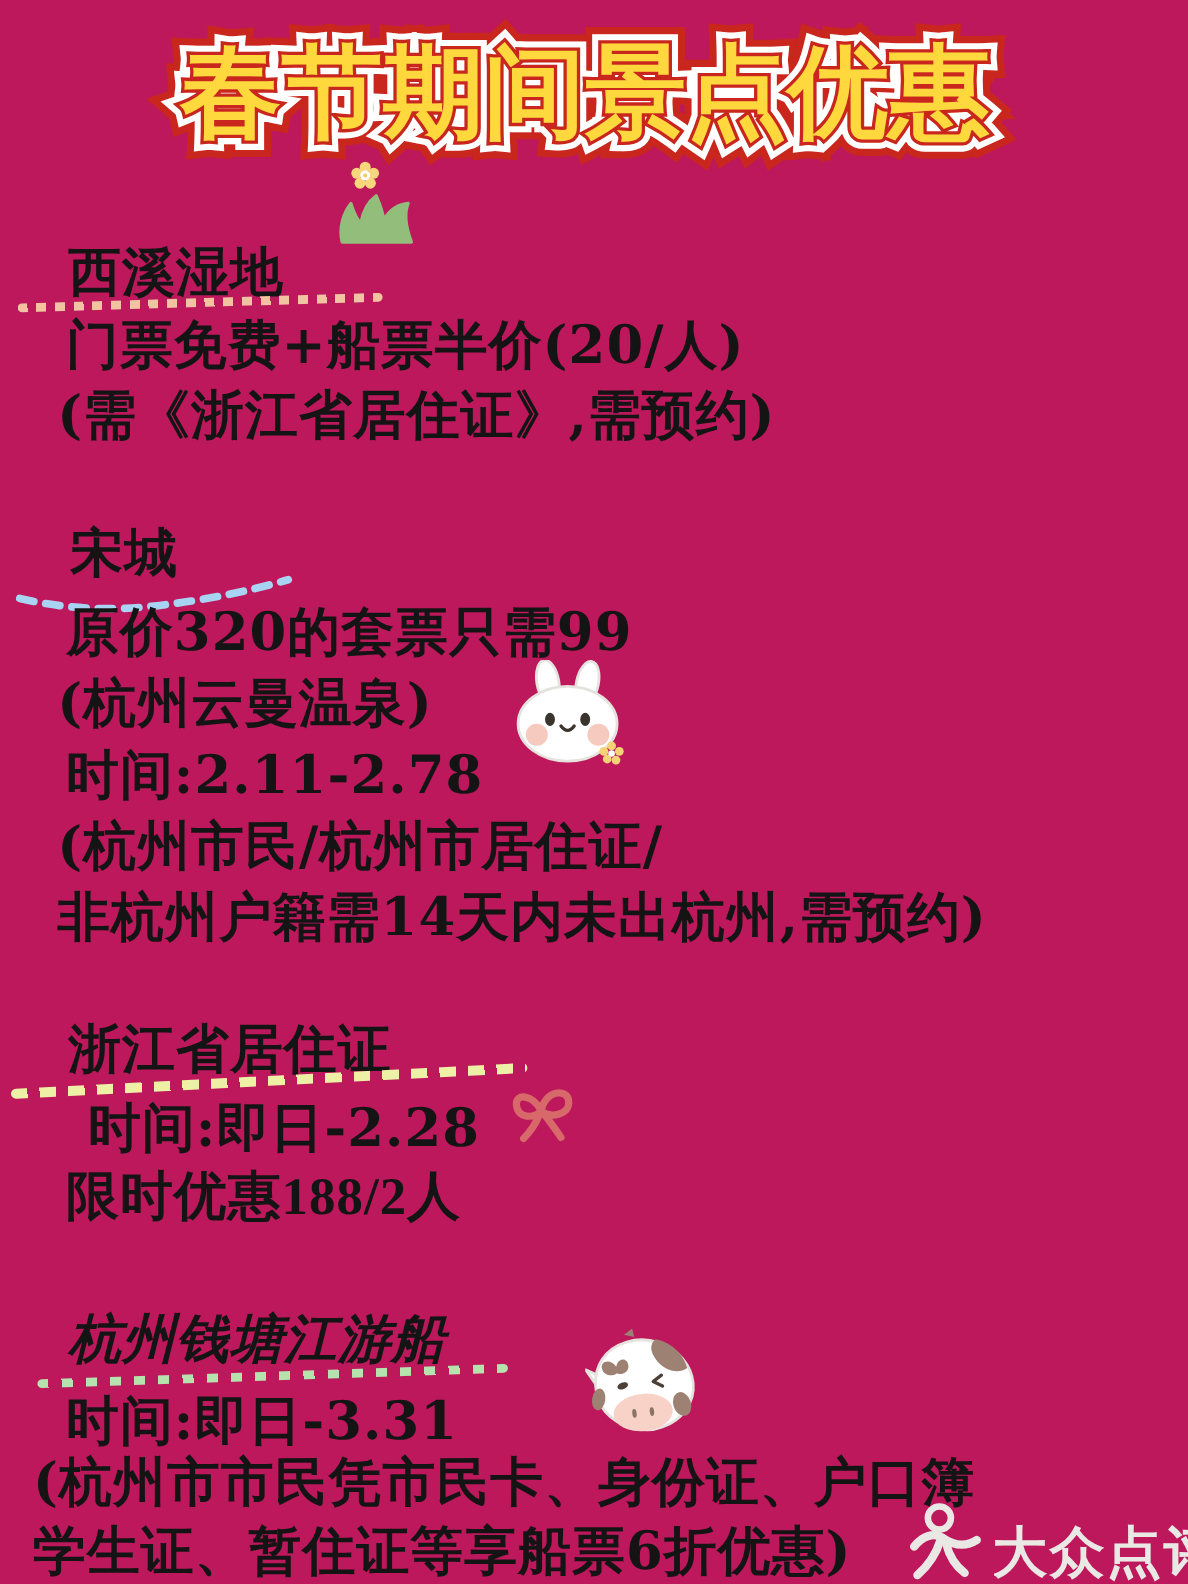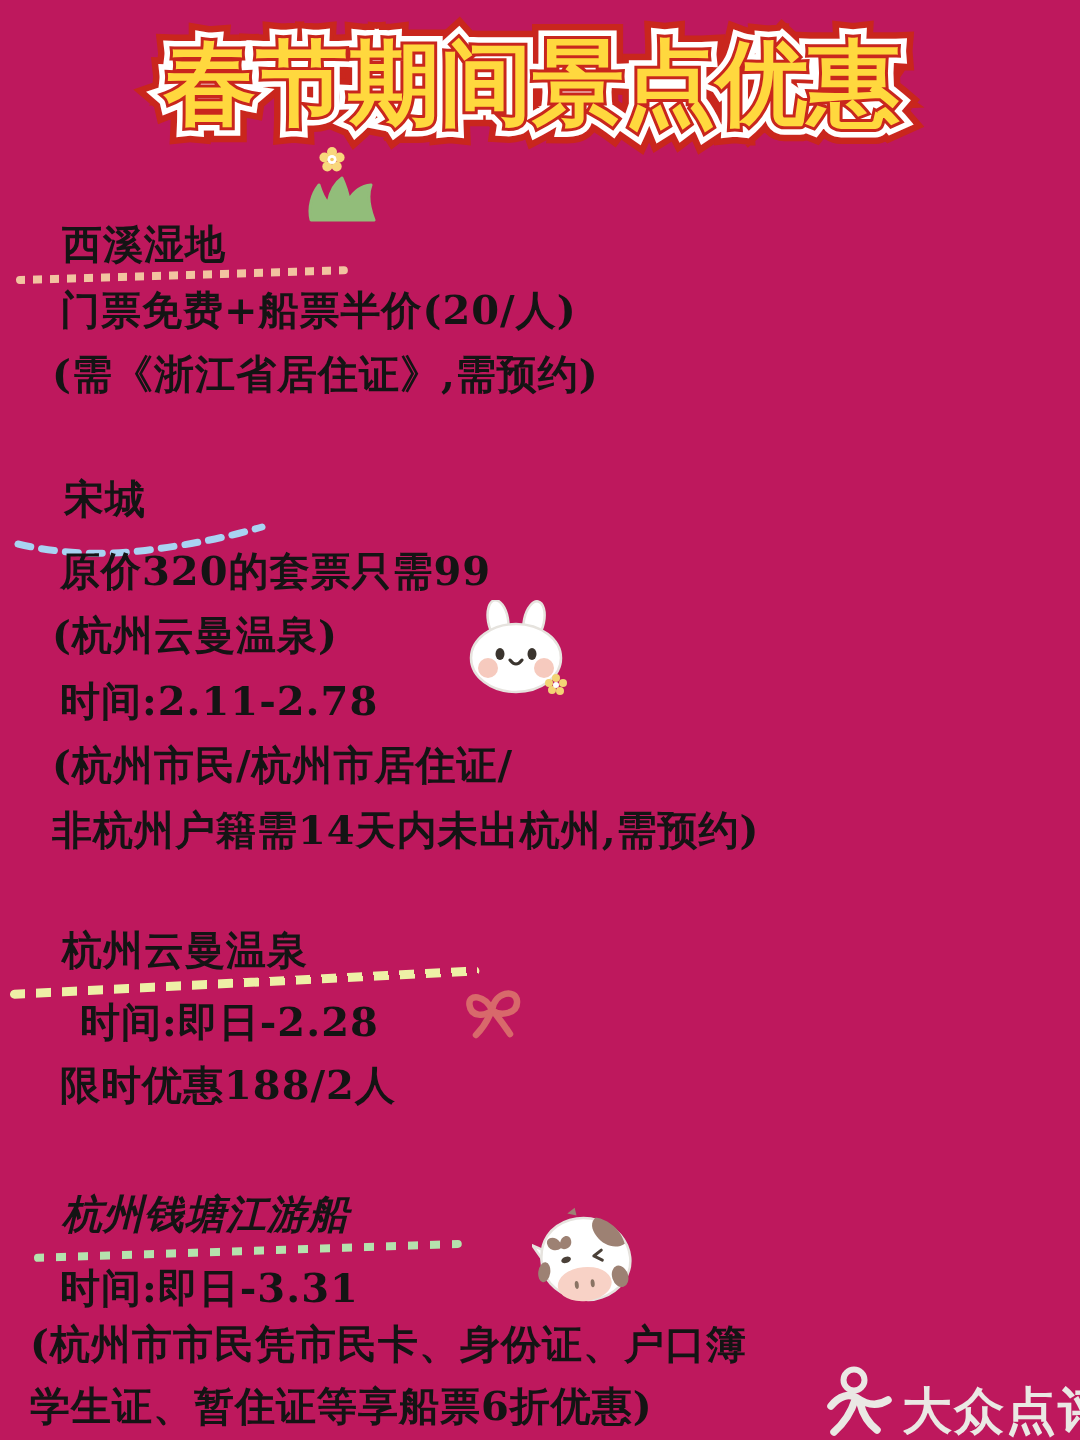--- a/index.html
+++ b/index.html
@@ -8,21 +8,21 @@
 
   
   .title-wrap{position:absolute;top:18px;left:50%;transform:translateX(-51%);width:810px;height:128px;}
   .title-wrap svg{overflow:visible;}
   .t-outer{fill:none;stroke:#c9261d;stroke-width:30;stroke-linejoin:miter;stroke-miterlimit:4;}
   .t-mid{fill:none;stroke:#ffffff;stroke-width:17;stroke-linejoin:miter;stroke-miterlimit:4;}
   .t-inner{fill:#ffd83e;stroke:#c9261d;stroke-width:6;stroke-linejoin:miter;paint-order:stroke;}
   .title-font{font-family:"DejaVu Sans",sans-serif;font-weight:bold;font-size:92px;}
 
   
-  .txt{position:absolute;font-weight:700;font-size:40px;line-height:1.1;color:#141414;
+  .txt{position:absolute;font-weight:700;font-size:48px;line-height:1.1;color:#141414;
        letter-spacing:1px;white-space:nowrap;font-family:"DejaVu Serif",serif;}
 
   
   .ul{position:absolute;border-radius:5px;transform-origin:left center;}
   .ul-xixi{left:16px;top:276px;width:332px;height:8px;transform:rotate(-1.7deg);
      background:repeating-linear-gradient(90deg,#f2c3a0 0 9px,transparent 9px 17px);}
   .ul-yunman{left:10px;top:990px;width:470px;height:9px;transform:rotate(-2.9deg);
      background:repeating-linear-gradient(90deg,#eef0a6 0 15px,transparent 15px 26px);}
   .ul-qiantang{left:34px;top:1254px;width:428px;height:8px;transform:rotate(-1.9deg);
      background:repeating-linear-gradient(90deg,#b5e2ad 0 10px,transparent 10px 22px);}
@@ -102,24 +102,24 @@
         <circle cx="97" cy="83" r="4"></circle>
         <circle cx="94" cy="91" r="4"></circle>
       <circle cx="86" cy="90" r="4"></circle>
         <circle cx="83" cy="83" r="4"></circle>
     </g>
     <circle cx="90" cy="85" r="3" fill="#ffffff"></circle>
   </svg>
 
   
   <div class="sect">
-    <div class="txt" style="left:62px;top:928px;">杭州云曼温泉</div>
+    <div class="txt" style="left:62px;top:928px;">浙江省居住证</div>
     <div class="ul ul-yunman"></div>
     <div class="txt" style="left:60px;top:1000px;margin-left:20px;">时间:即日-2.28</div>
-    <div class="txt" style="left:60px;top:1063px;">限时优惠188/2人</div>
+    <div class="txt" style="left:60px;top:1063px;font-family:Liberation Serif, serif;">限时优惠188/2人</div>
   </div>
 
   
   <svg class="deco" style="left:461px;top:984px;" width="64" height="60" viewBox="0 0 64 60">
     <g fill="none" stroke="#d8696b" stroke-width="6.5" stroke-linecap="round">
       <path d="M31 26 C24 11 7 9 8.5 21 C10 33 24 33 31 26 Z"></path>
       <path d="M31 26 C34 7 55 5 56 17 C57 30 40 32 32 27 Z"></path>
       <path d="M30 28 C26 38 21 45 15 51"></path>
       <path d="M33 28 C40 37 45 44 49 50"></path>
     </g>

